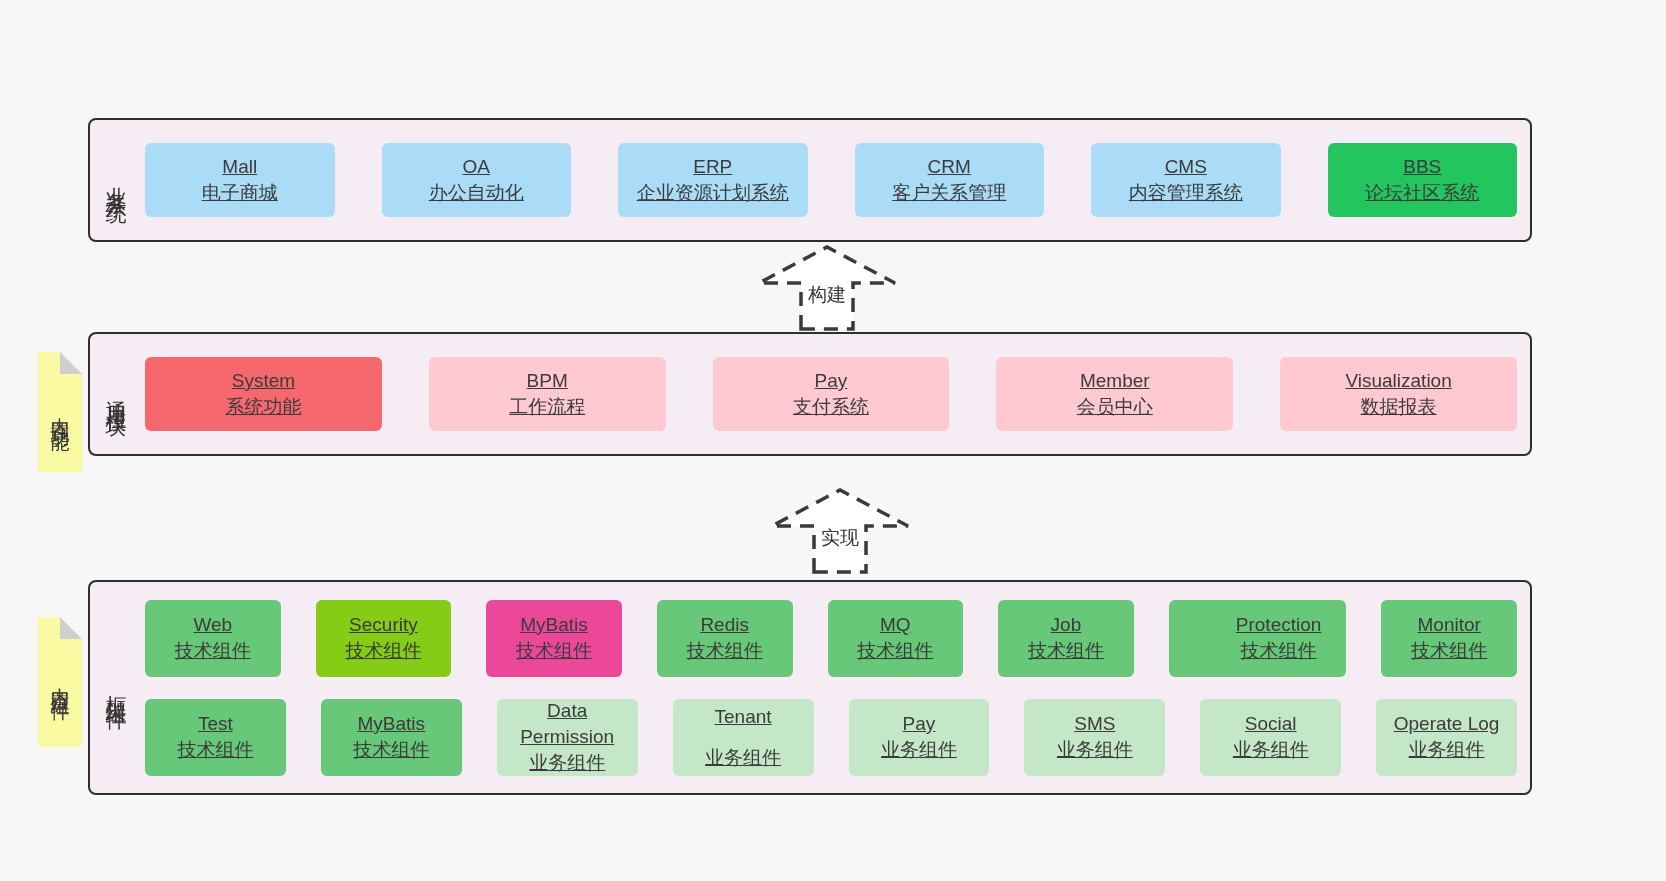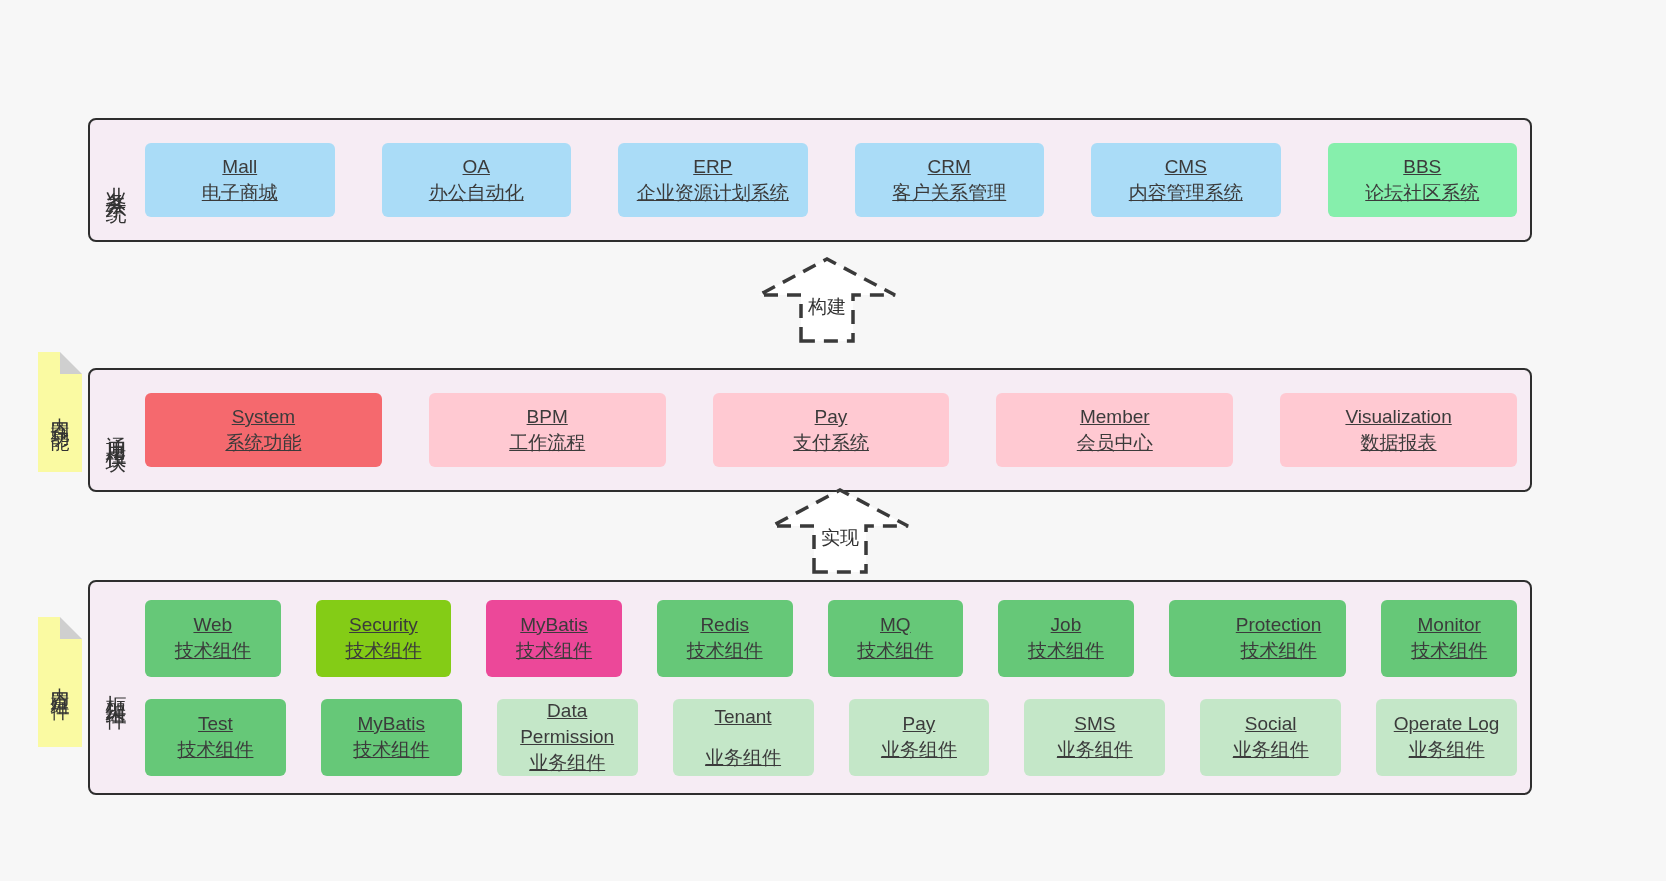--- a/index.html
+++ b/index.html
@@ -11,21 +11,21 @@
     overflow:hidden;
   }
   .band {
     position:absolute; left:88px; width:1444px;
     background:#f6ecf4;
     border:2px solid #2e2e2e;
     border-radius:8px;
     box-sizing:border-box;
   }
   .band1 { top:118px; height:124px; }
-  .band2 { top:368px; height:124px; }
+  .band2 { top:332px; height:124px; }
   .band3 { top:580px; height:215px; }
   .vlabel {
     position:absolute; left:12px; top:50%; transform:translateY(-50%);
     writing-mode:vertical-rl; text-orientation:upright;
     font-size:21px; letter-spacing:5px; color:#333; white-space:nowrap;
   }
   .boxes {
     position:absolute; left:55px; right:13px; top:0; bottom:0;
     display:flex; flex-direction:column; justify-content:center; gap:22px;
   }
@@ -47,21 +47,21 @@
   .fold {
     position:absolute; top:0; right:0; width:0; height:0;
     border-style:solid; border-width:0 22px 22px 0;
     border-color:transparent #f7f7f7 #cfcfcf transparent;
   }
   .vtext {
     writing-mode:vertical-rl; text-orientation:upright;
     font-size:19px; letter-spacing:5px; color:#333; white-space:nowrap;
   }
   .arrow { position:absolute; width:140px; height:86px; }
-  .arrow1 { left:757px; top:257px;text-align:center; }
+  .arrow1 { left:757px; top:245px;text-align:center; }
   .arrow2 { left:770px; top:488px; }
 </style>
 </head>
 <body>
 
 <div class="band band1">
   <div class="vlabel">业务系统</div>
   <div class="boxes">
       <div class="row">
         <div class="box" style="background: rgb(170, 220, 247);">
@@ -77,21 +77,21 @@
           <div class="box-desc">企业资源计划系统</div>
         </div>
         <div class="box" style="background: rgb(170, 220, 247);">
           <div class="box-name">CRM</div>
           <div class="box-desc">客户关系管理</div>
         </div>
         <div class="box" style="background: rgb(170, 220, 247);">
           <div class="box-name">CMS</div>
           <div class="box-desc">内容管理系统</div>
         </div>
-        <div class="box" style="background: #86efac;">
+        <div class="box" style="background: #22c55e;">
           <div class="box-name">BBS</div>
           <div class="box-desc">论坛社区系统</div>
         </div>
       </div>
     </div>
 </div>
 
 <div class="arrow arrow1">
   <svg width="140" height="86" viewBox="0 0 140 86">
     <polygon points="44,84 44,38 2,38 70,2 138,38 96,38 96,84" fill="#ffffff" stroke="#3a3a3a" stroke-width="3.5" stroke-dasharray="14 9" stroke-linejoin="miter"></polygon>

